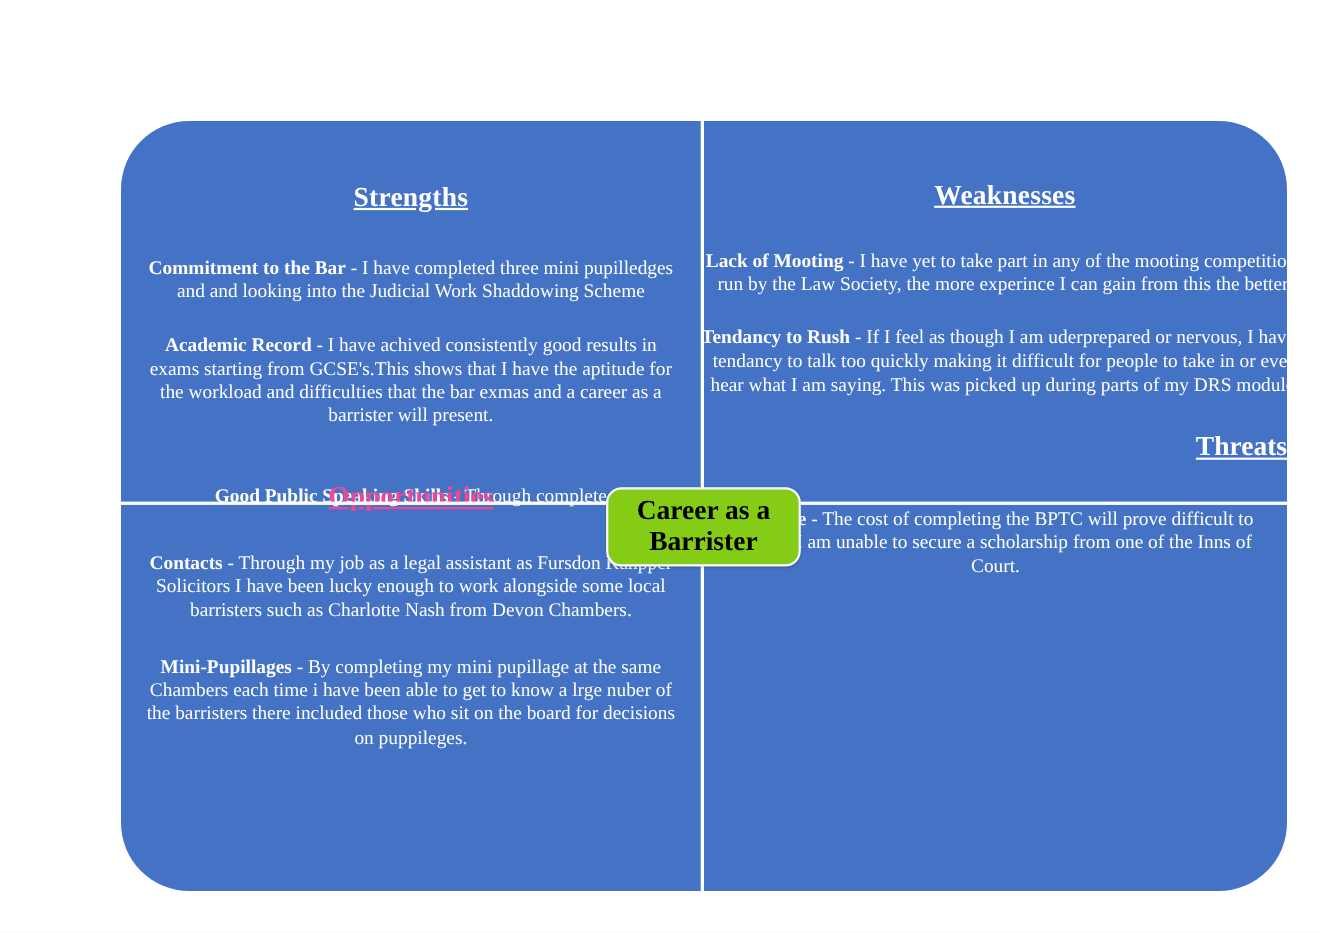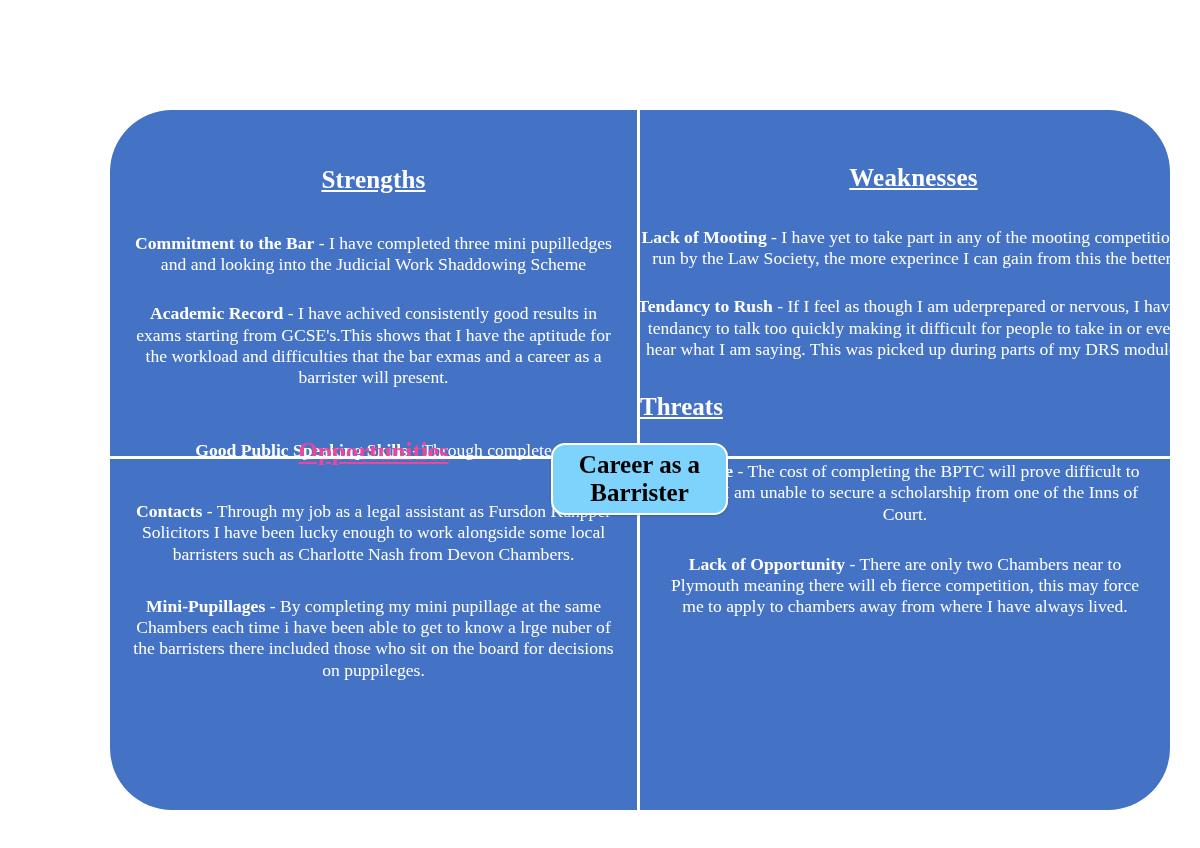--- a/index.html
+++ b/index.html
@@ -104,21 +104,21 @@
   .q-weaknesses .q-heading { margin-top: 44px; }
   .w-item1 { margin-top: 34px; }
   .w-item2 { margin-top: 27px; }
 
   
   .threats-heading {
     position: absolute;
     left: 640px;
     top: 393px;
     width: 530px;
-    text-align: left;
+    text-align: right;
     font-size: 25px;
     font-weight: bold;
     text-decoration: underline;
     color: #ffffff;
     line-height: 1.15;
   }
 
   
   .opps-heading {
     position: absolute;
@@ -140,21 +140,21 @@
   .t-item2 { margin-top: 29px; }
   .t-item3 { margin-top: 30px; }
 
   
   .center-box {
     position: absolute;
     left: 551px;
     top: 443px;
     width: 177px;
     height: 72px;
-    background: #7dd3fc;
+    background: #84cc16;
     border: 2px solid #ffffff;
     border-radius: 14px;
     box-sizing: border-box;
     display: flex;
     align-items: center;
     justify-content: center;
     box-shadow: 0 1px 2px rgba(0,0,0,0.18);
     z-index: 40;
   }
   .center-box .center-text {
@@ -203,23 +203,20 @@
     </div>
     <div class="q-item o-item2">
       <b>Mini-Pupillages</b><span> - </span><span>By completing my mini pupillage at the same Chambers each time i have been able to get to know a lrge nuber of the barristers there included those who sit on the board for decisions on puppileges.</span>
     </div>
   </div>
 
   <div class="quadrant q-threats">
     <div class="q-item t-item1">
       <b>Expense</b><span> - </span><span>The cost of completing the BPTC will prove difficult to fund if I am unable to secure a scholarship from one of the Inns of Court.</span>
     </div>
-    <div class="q-item t-item2">
-      <b>Lack of Opportunity</b><span> - </span><span>There are only two Chambers near to Plymouth meaning there will eb fierce competition, this may force me to apply to chambers away from where I have always lived.</span>
-    </div>
   </div>
 
   <div class="threats-heading">Threats</div>
   <div class="opps-heading">Opportunities</div>
 
   <div class="divider-v"></div>
   <div class="divider-h"></div>
 
   <div class="center-box">
     <div class="center-text">

